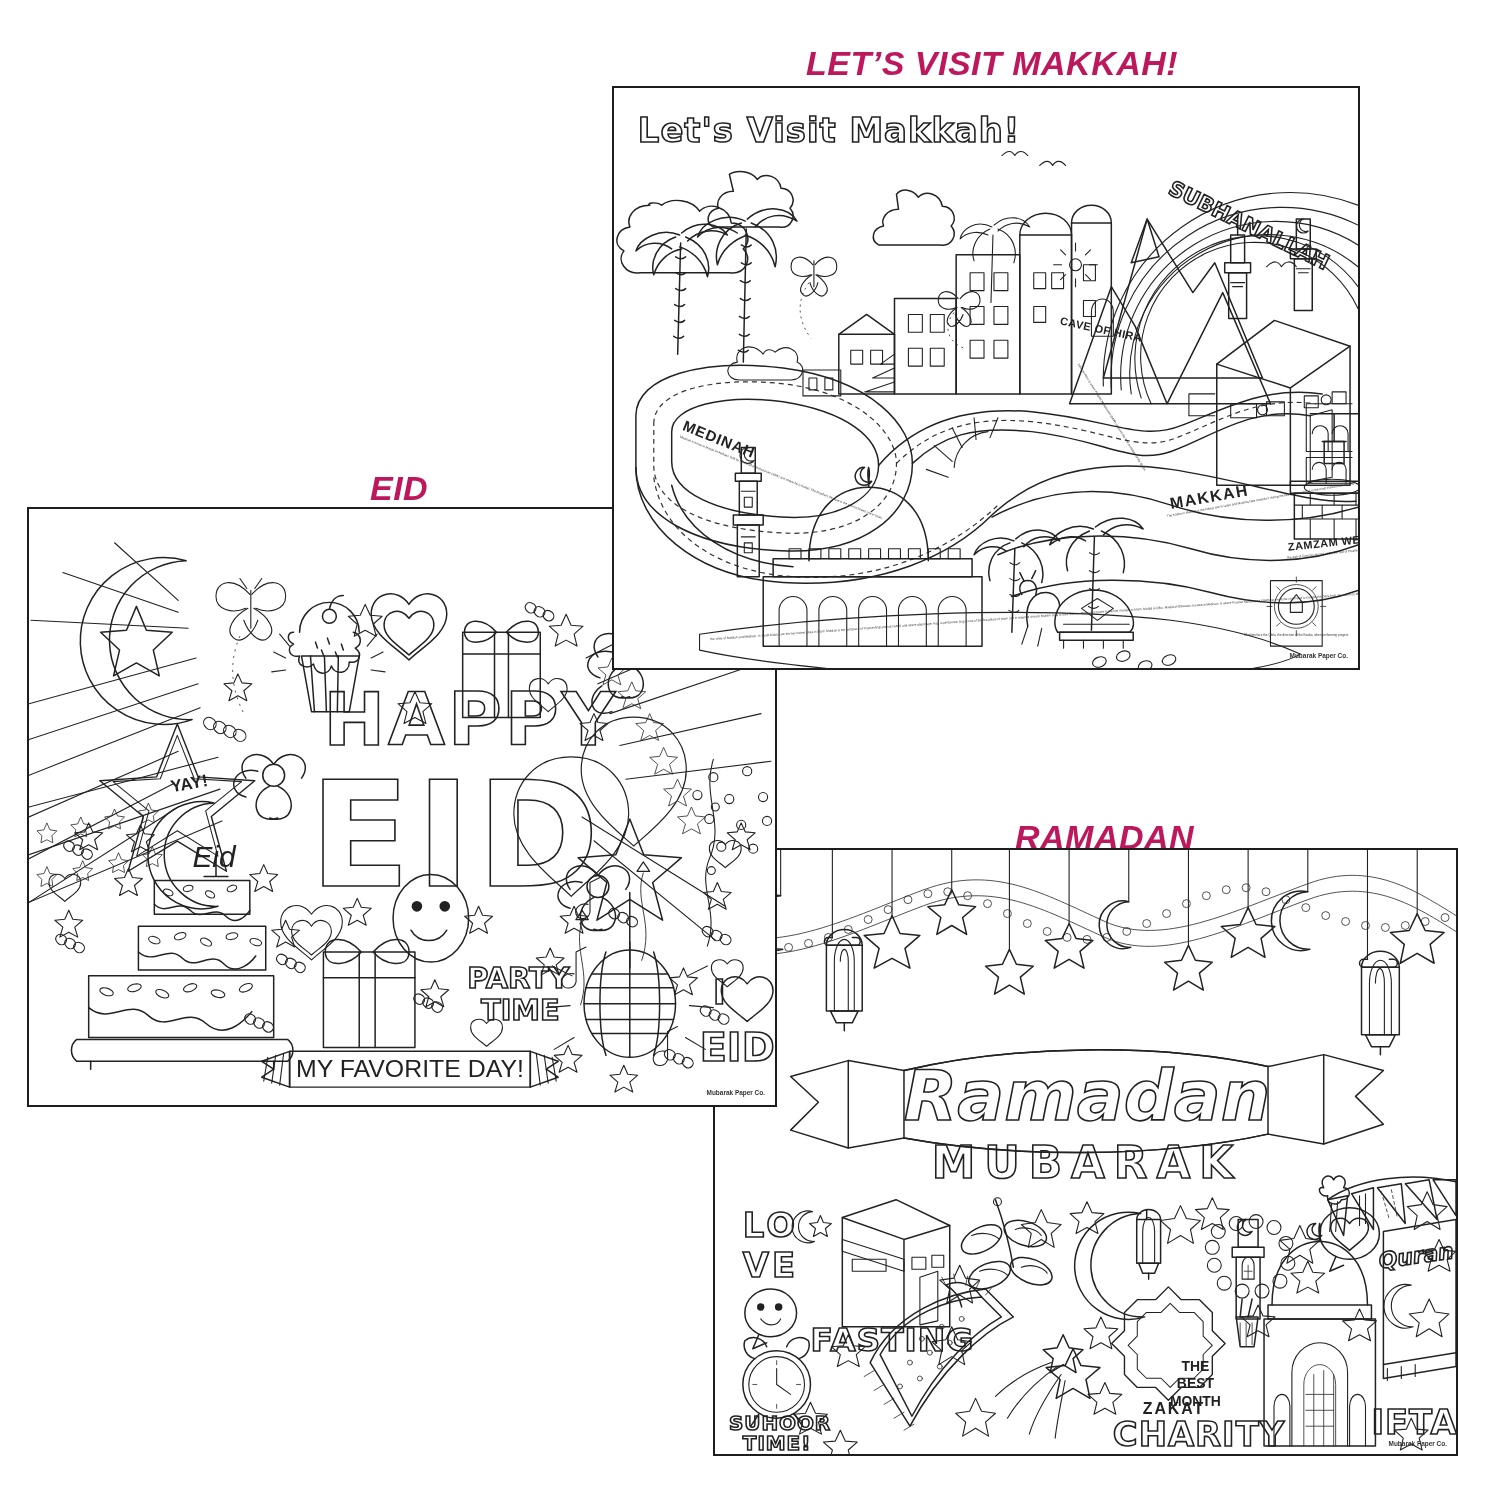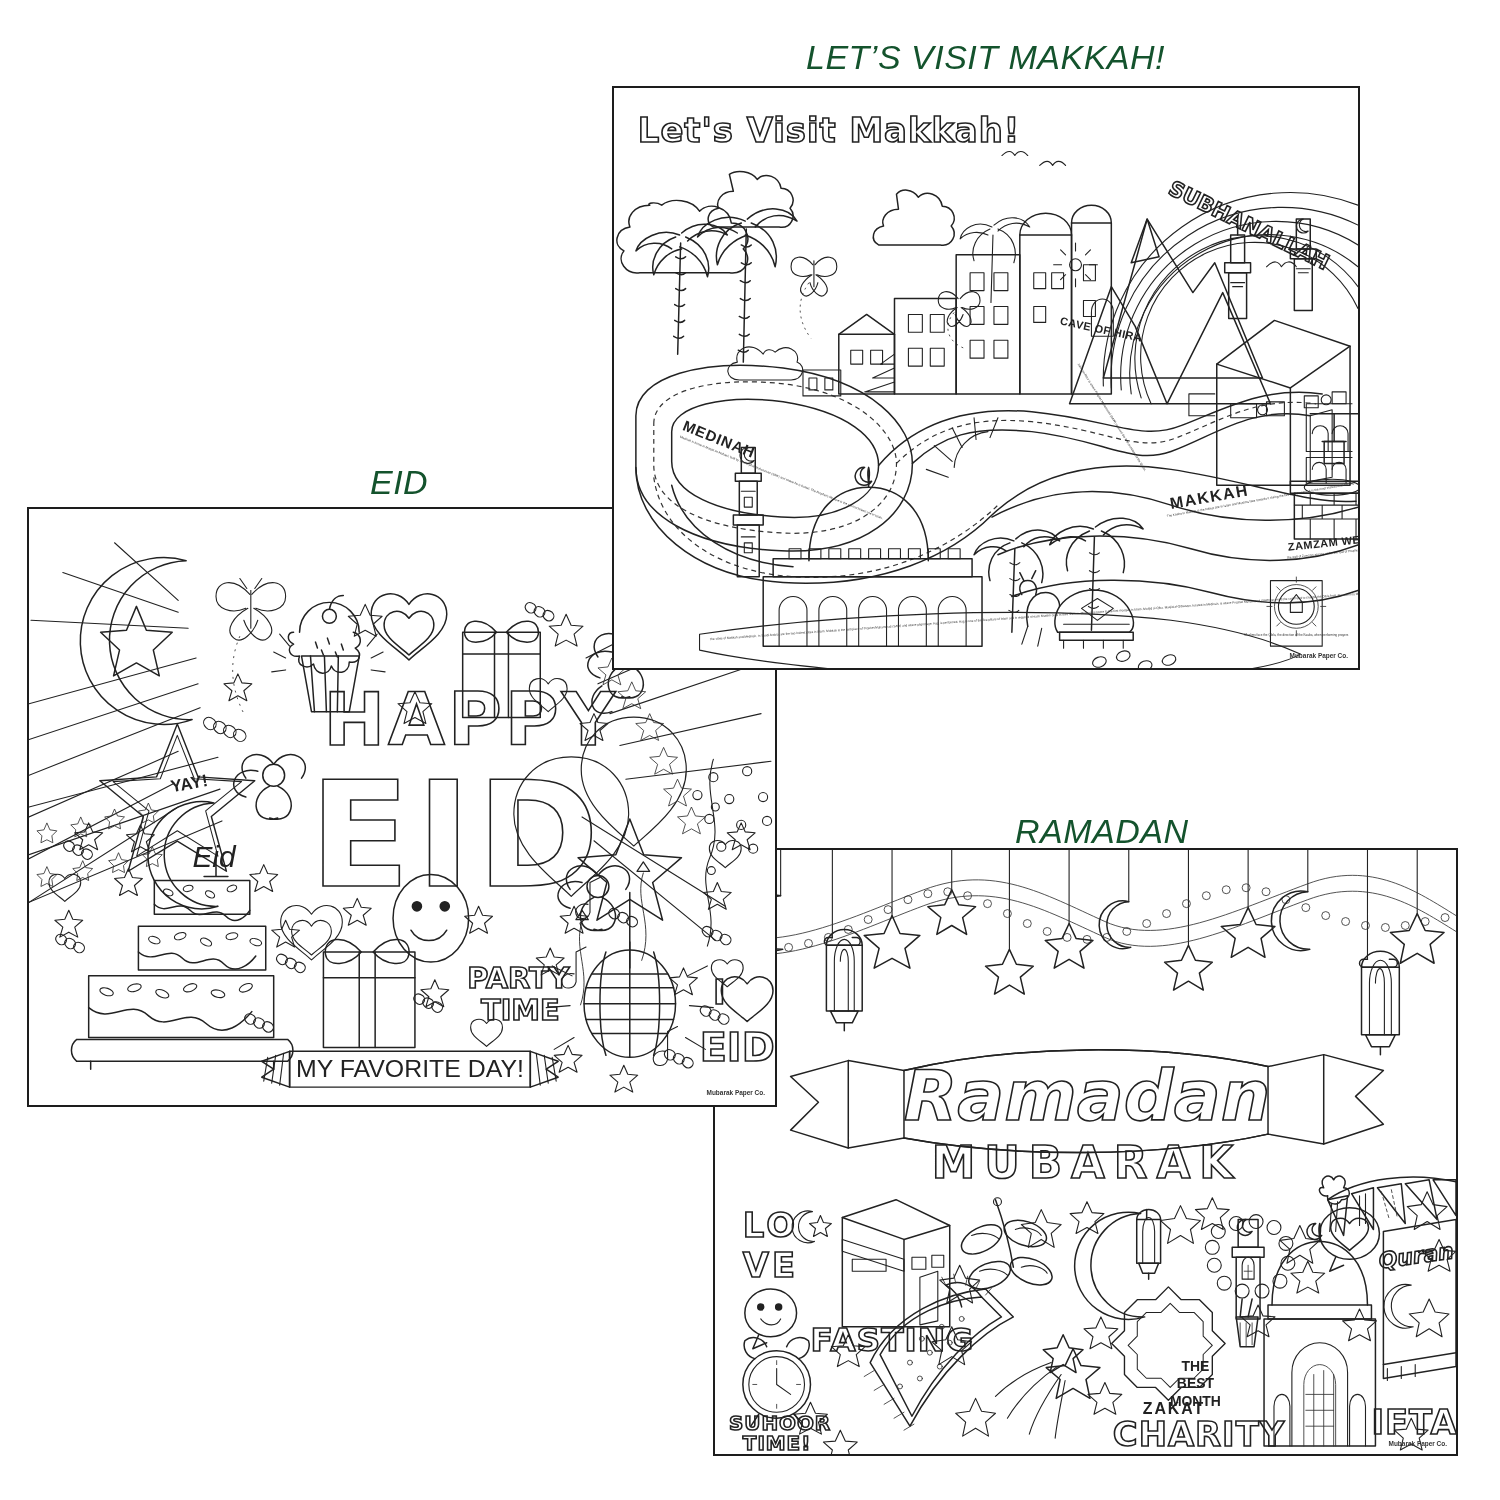--- a/index.html
+++ b/index.html
@@ -1,22 +1,22 @@
 <!DOCTYPE html>
 <html><head>
 <meta charset="utf-8">
 <style>
   html,body{margin:0;padding:0;background:#ffffff;}
   body{width:1500px;height:1500px;position:relative;overflow:hidden;
        font-family:"Liberation Sans",sans-serif;color:#1a1a1a;}
   .stage{position:absolute;inset:0;}
 
   
-  .poster-label{position:absolute;font-style:italic;font-weight:400;
-    letter-spacing:.5px;color:#14532d;white-space:nowrap;}
+  .poster-label{position:absolute;font-style:italic;font-weight:700;
+    letter-spacing:.5px;color:#be185d;white-space:nowrap;margin-top:6px;}
   #label-makkah{left:806px;top:38px;font-size:34px;}
   #label-eid{left:370px;top:463px;font-size:34px;}
   #label-ramadan{left:1015px;top:812px;font-size:34px;}
 
   
   .poster{position:absolute;background:#fff;border:2.5px solid #1d1d1d;
     box-sizing:border-box;overflow:hidden;}
   #poster-eid{left:27px;top:507px;width:750px;height:600px;z-index:2;}
   #poster-makkah{left:612px;top:86px;width:748px;height:584px;z-index:3;}
   #poster-ramadan{left:713px;top:848px;width:745px;height:608px;z-index:1;}

